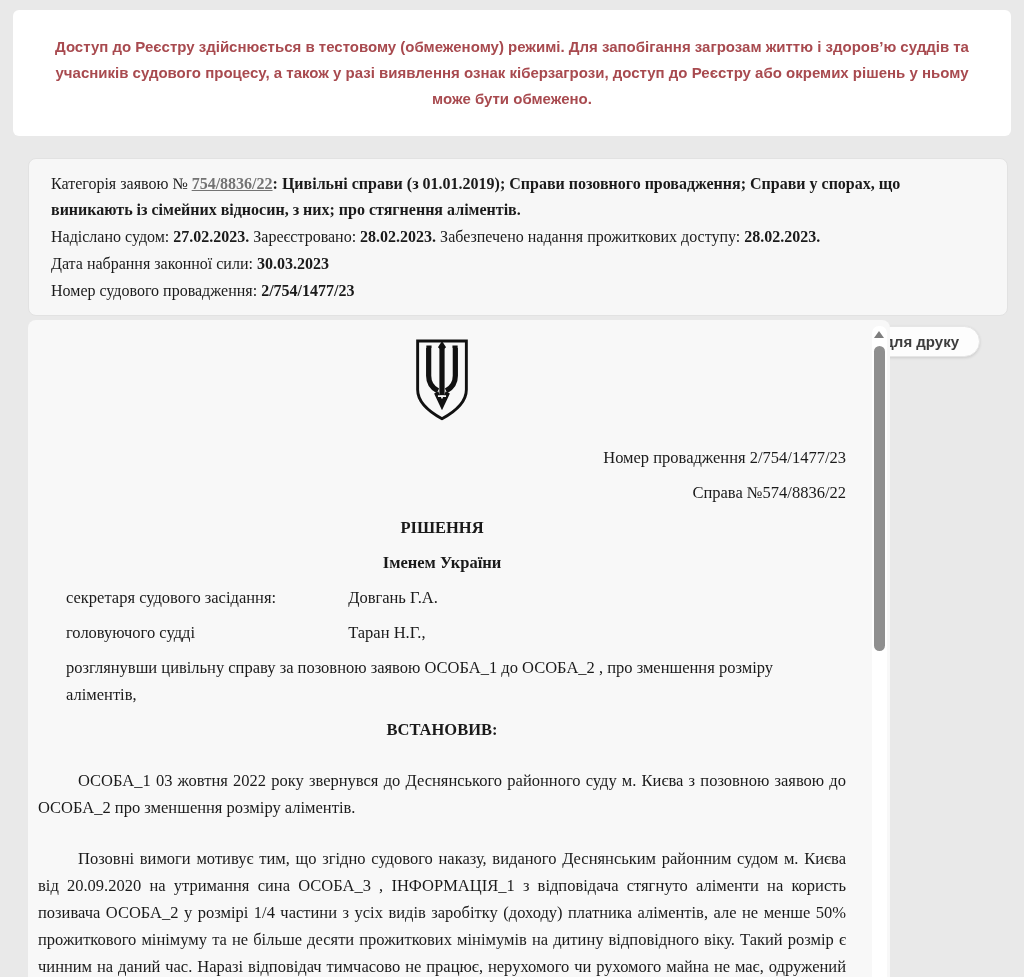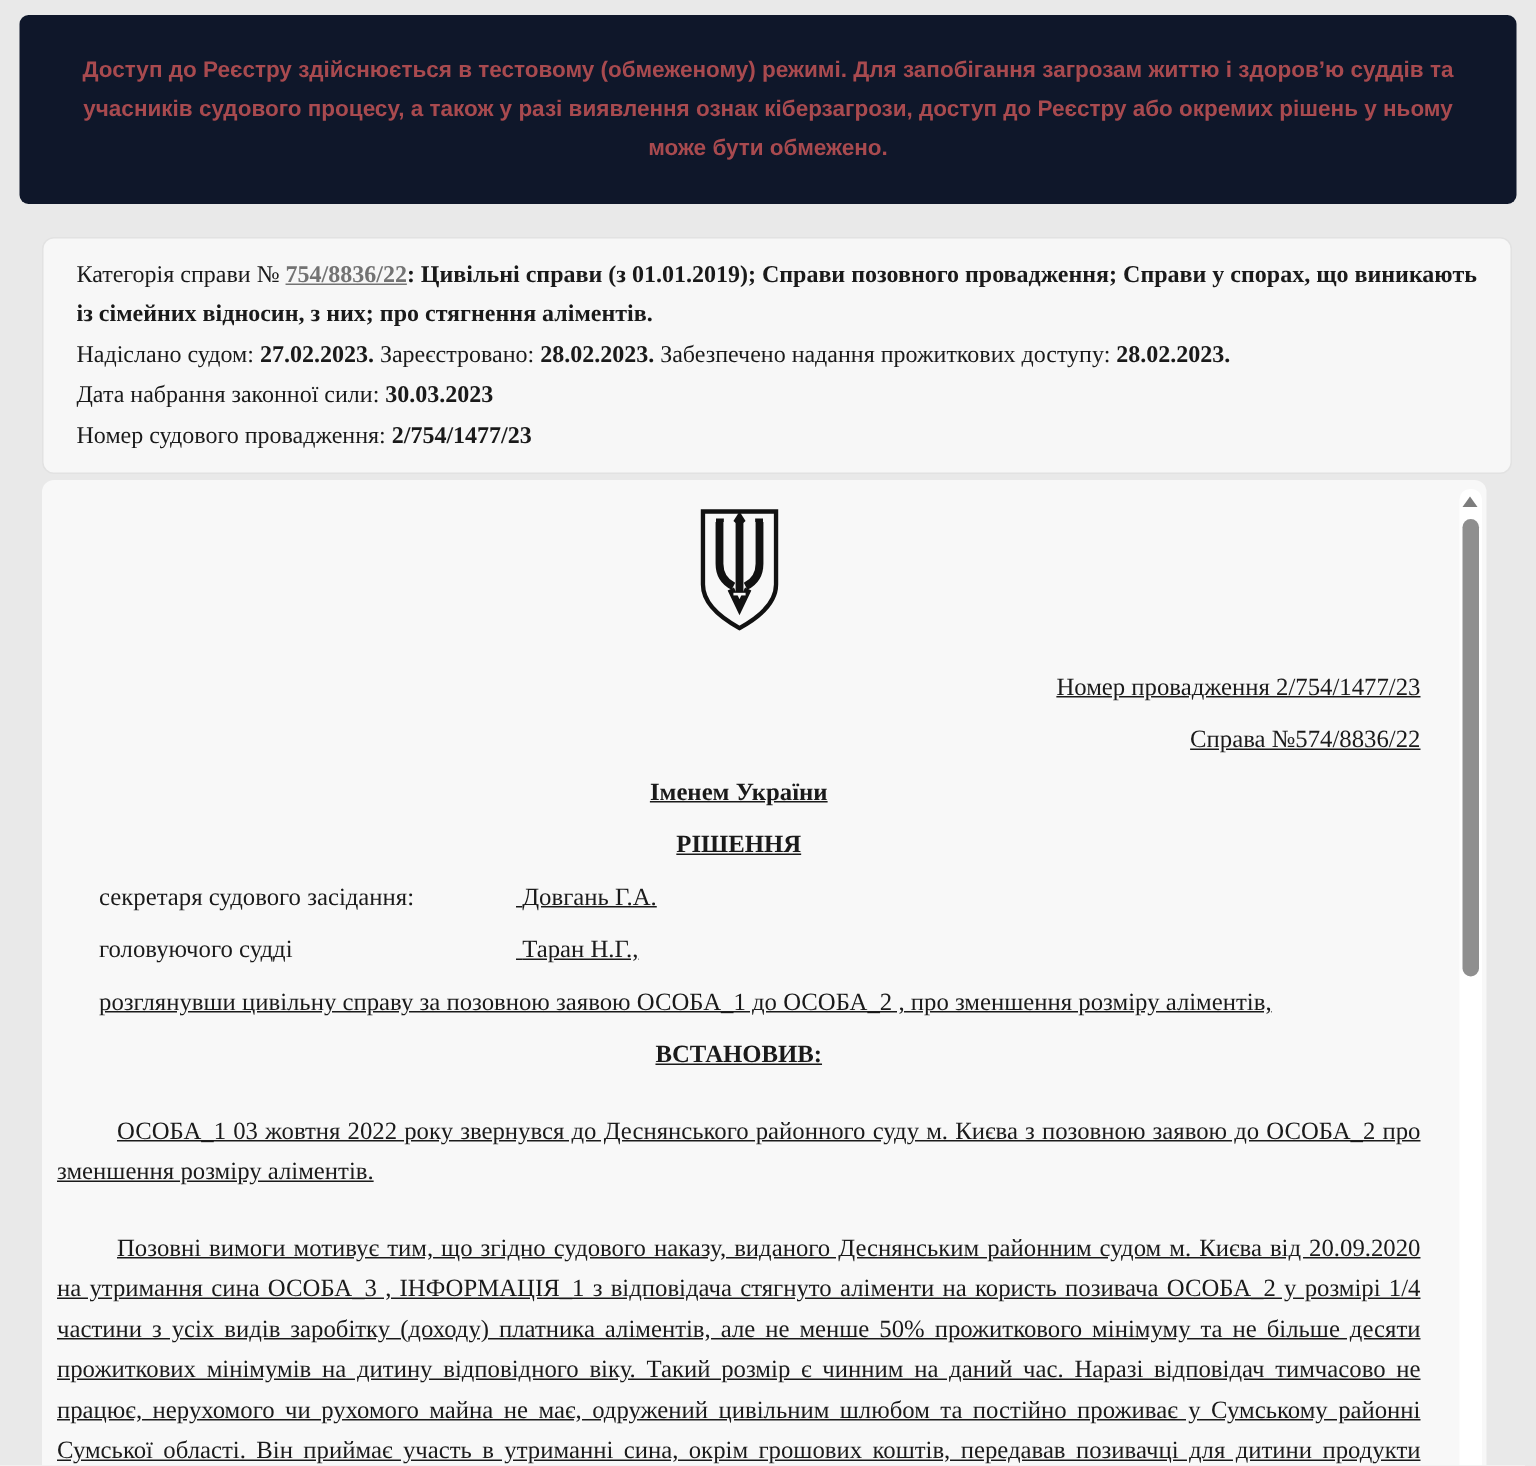--- a/index.html
+++ b/index.html
@@ -8,21 +8,21 @@
     background:#e9e9e9;
     font-family:"Liberation Serif", serif;
     color:#1a1a1a;
     overflow:hidden;
     position:relative;
   }
 
   
   .banner {
     margin:10px 13px 0 13px;
-    background:#0f172a;
+    background:#ffffff;
     border-radius:6px;
     padding:24px 38px;
     text-align:center;
     font-family:"Liberation Sans", sans-serif;
     font-weight:bold;
     font-size:15px;
     line-height:26px;
     color:#a84a4f;
   }
 
@@ -64,26 +64,25 @@
     color:#3c3c3c;
     box-shadow:0 1px 3px rgba(0,0,0,0.12);
     cursor:pointer;
   }
 
   
   .doc-panel {
     position:absolute;
     left:28px;
     top:320px;
-    width:963px;
+    width:862px;
     height:657px;
     background:#f8f8f8;
     border-radius:8px 8px 0 0;
     overflow:hidden;
-    text-decoration:underline;
   }
   .doc-content {
     padding:14px 44px 0 10px;
     font-size:16.5px;
     line-height:27px;
   }
   .emblem-wrap { text-align:center; margin:4px 0 12px 0; }
   .right-line { text-align:right; margin-bottom:8px; }
   .center-line { text-align:center; font-weight:bold; margin:8px 0; }
   .doc-content p.plain { margin:8px 0; }
@@ -126,21 +125,21 @@
 </style>
 </head>
 <body>
 
 <div class="banner">
   <span>Доступ до Реєстру здійснюється в тестовому (обмеженому) режимі. Для запобігання загрозам життю і здоров’ю суддів та учасників судового процесу, а також у разі виявлення ознак кіберзагрози, доступ до Реєстру або окремих рішень у ньому може бути обмежено.</span>
 </div>
 
 <div class="meta-panel">
   <p>
-    <span>Категорія справи №</span>
+    <span>Категорія заявою №</span>
     <a class="case-link">754/8836/22</a><b>: Цивільні справи (з 01.01.2019); Справи позовного провадження; Справи у спорах, що виникають із сімейних відносин, з них; про стягнення аліментів.</b>
   </p>
   <p>
     <span>Надіслано судом:</span>
     <b>27.02.2023.</b>
     <span>Зареєстровано:</span>
     <b>28.02.2023.</b>
     <span>Забезпечено надання прожиткових доступу:</span>
     <b>28.02.2023.</b>
   </p>
@@ -172,22 +171,22 @@
           <path d="M50 4 L43 15 L50 21 L57 15 Z" fill="#111"></path>
           <path d="M40 93 L50 114 L60 93" fill="none" stroke="#111" stroke-width="8"></path>
           <path d="M43 99 H57" stroke="#f8f8f8" stroke-width="3"></path>
         </svg>
       </span>
     </div>
 
     <p class="right-line">Номер провадження 2/754/1477/23</p>
     <p class="right-line">Справа №574/8836/22</p>
 
+    <p class="center-line">РІШЕННЯ</p>
     <p class="center-line">Іменем України</p>
-    <p class="center-line">РІШЕННЯ</p>
 
 
     <p class="indent1 roles">
       <span class="role-label">секретаря судового засідання:</span>
       <span>Довгань Г.А.</span>
     </p>
     <p class="indent1 roles">
       <span class="role-label">головуючого судді</span>
       <span>Таран Н.Г.,</span>
     </p>

